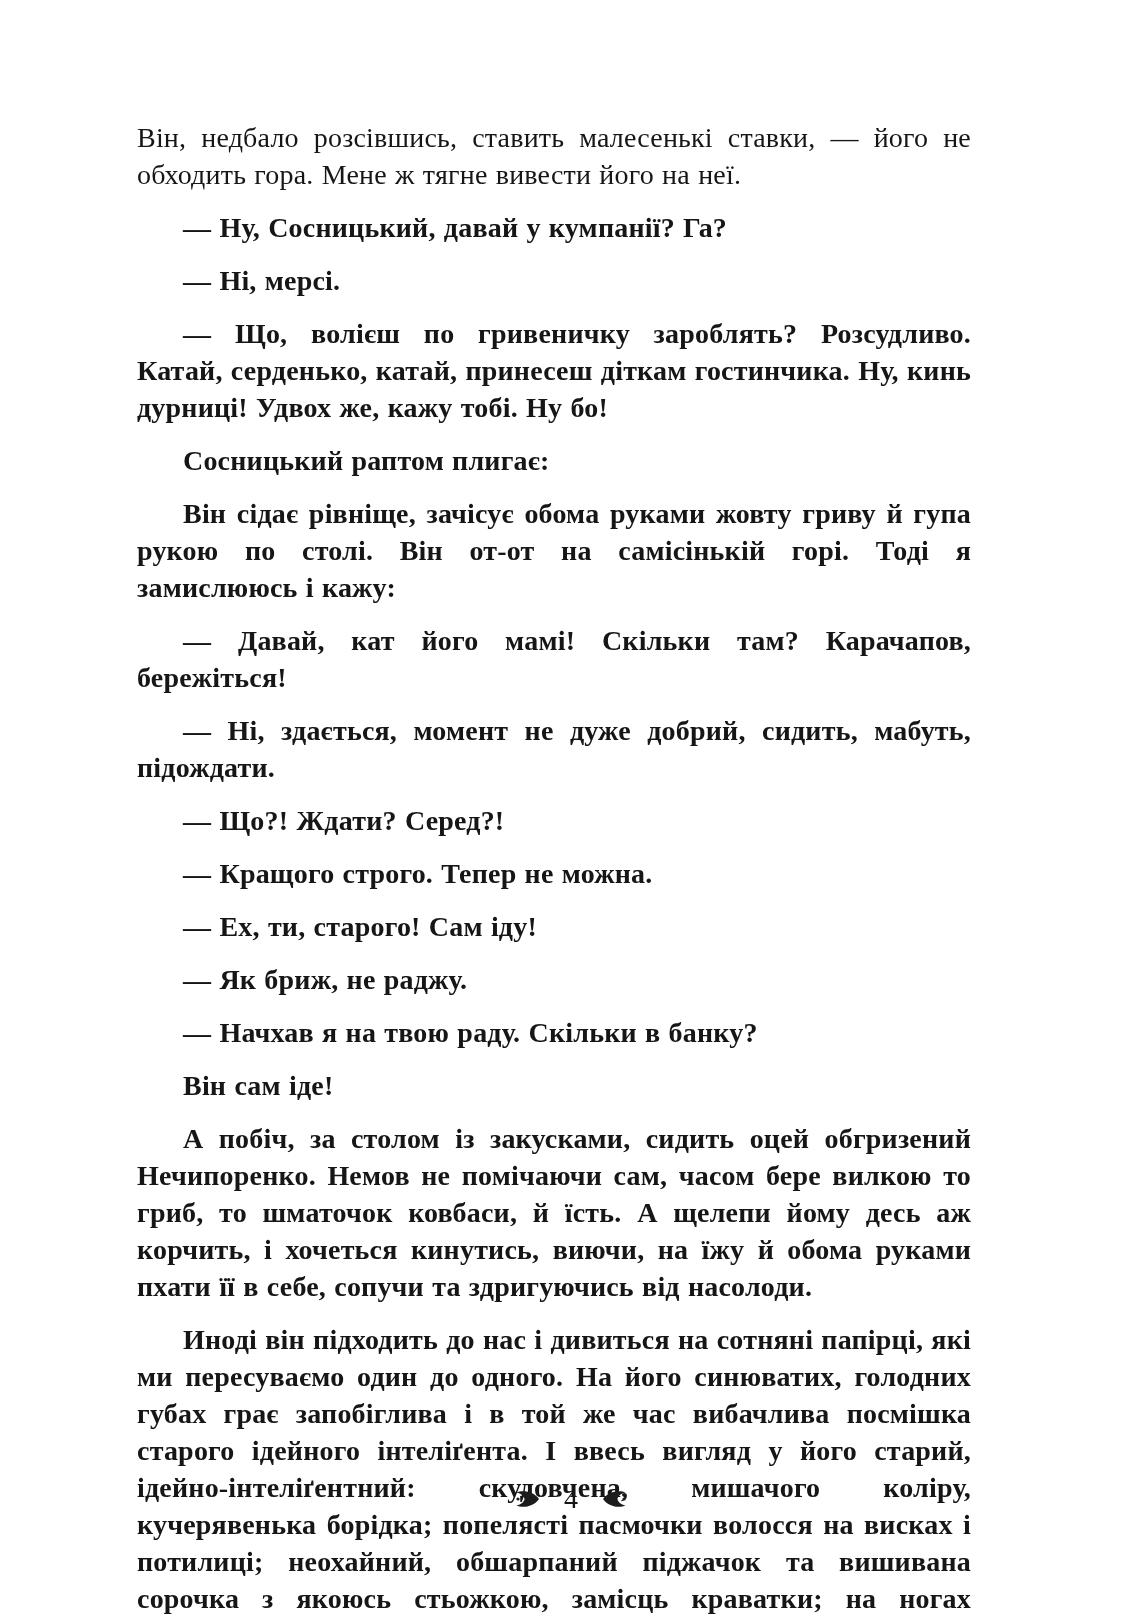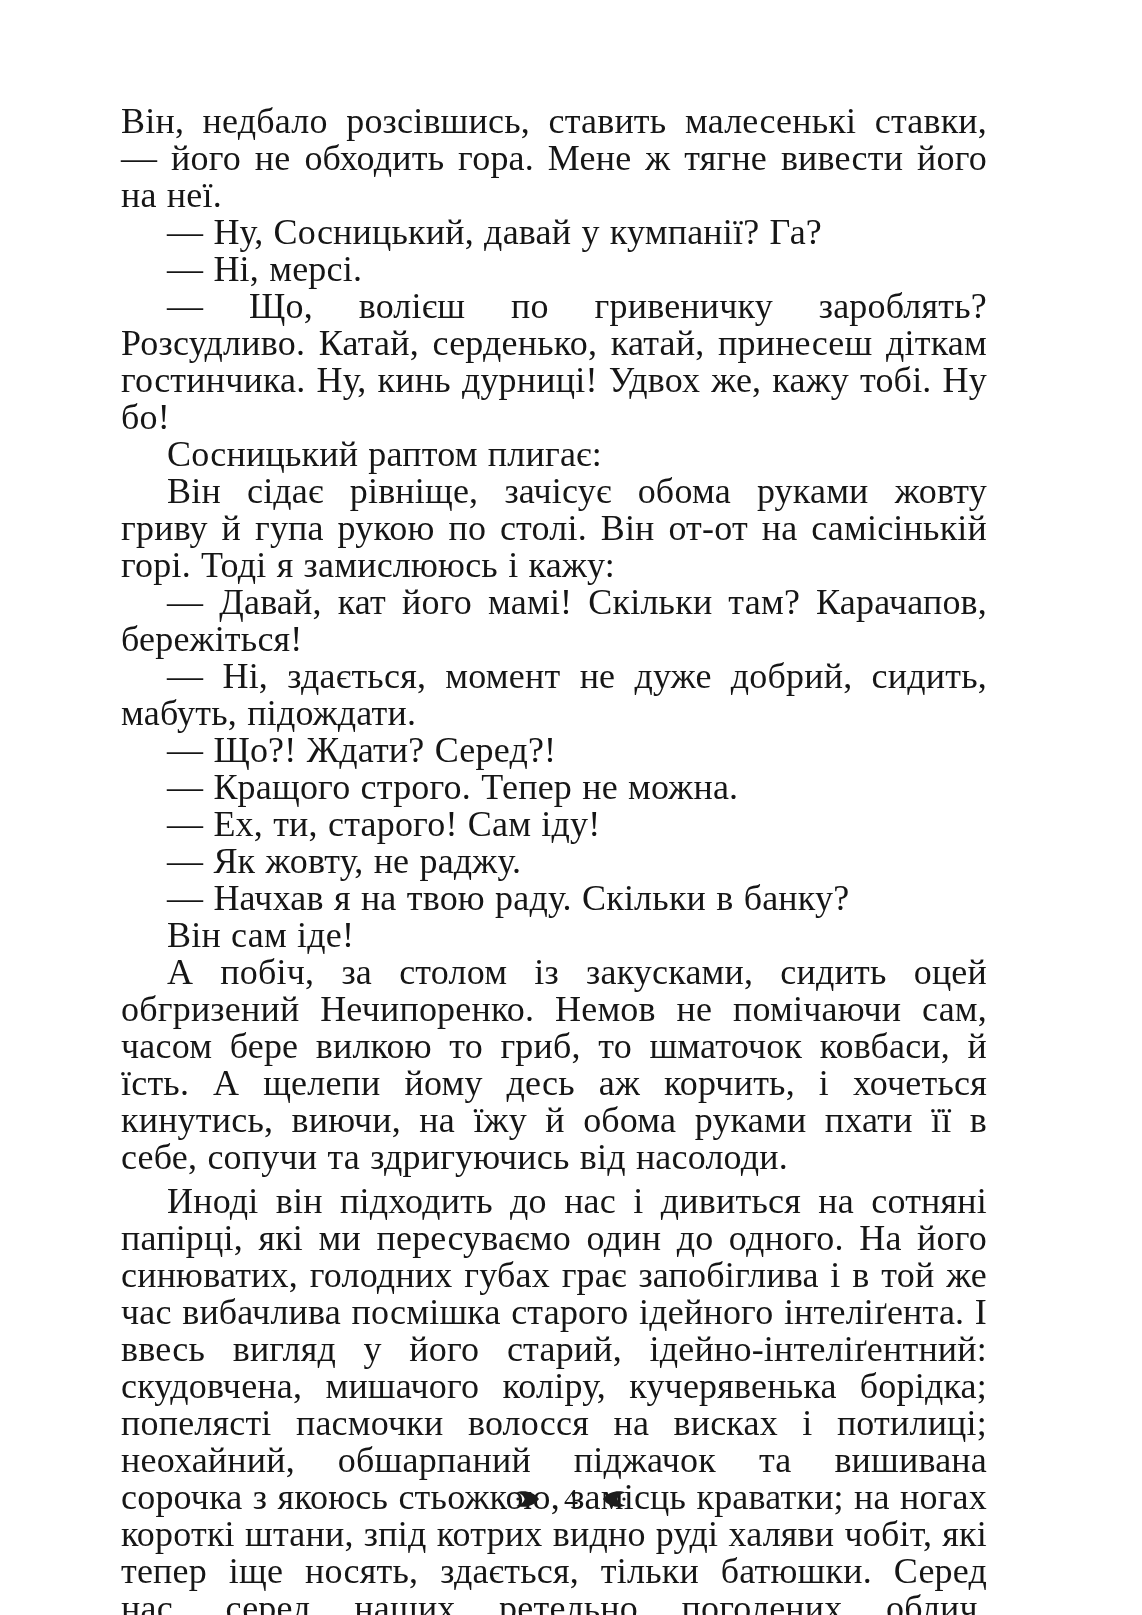--- a/index.html
+++ b/index.html
@@ -16,32 +16,33 @@
     color: #161616;
     overflow: hidden;
   }
   .text-block {
     position: absolute;
     top: 103px;
     left: 121px;
     width: 866px;
   }
   .para {
-    margin: 0;
+    margin: 16px;
     padding: 0;
-    font-size: 36px;
+    font-size: 28px;
     line-height: 37px;
     text-align: justify;
     text-justify: inter-word;
     letter-spacing: 0.2px;
     word-spacing: 1px;
     hyphens: none;
   }
   .para.indent {
     text-indent: 46px;
+    font-weight: bold;
   }
   
   .para:nth-child(16) {
     margin-top: 7px;
   }
   .page-footer {
     position: absolute;
     top: 1484px;
     left: 0;
     width: 100%;
@@ -76,21 +77,21 @@
       <p class="para indent">— Ну, Сосницький, давай у кумпанії? Га?</p>
       <p class="para indent">— Ні, мерсі.</p>
       <p class="para indent">— Що, волієш по гривеничку зароблять? Розсудливо. Катай, серденько, катай, принесеш діткам гостинчика. Ну, кинь дурниці! Удвох же, кажу тобі. Ну бо!</p>
       <p class="para indent">Сосницький раптом плигає:</p>
       <p class="para indent">Він сідає рівніще, зачісує обома руками жовту гриву й гупа рукою по столі. Він от-от на самісінькій горі. Тоді я замислююсь і кажу:</p>
       <p class="para indent">— Давай, кат його мамі! Скільки там? Карачапов, бережіться!</p>
       <p class="para indent">— Ні, здається, момент не дуже добрий, сидить, мабуть, підождати.</p>
       <p class="para indent">— Що?! Ждати? Серед?!</p>
       <p class="para indent">— Кращого строго. Тепер не можна.</p>
       <p class="para indent">— Ех, ти, старого! Сам іду!</p>
-      <p class="para indent">— Як жовту, не раджу.</p>
+      <p class="para indent">— Як бриж, не раджу.</p>
       <p class="para indent">— Начхав я на твою раду. Скільки в банку?</p>
       <p class="para indent">Він сам іде!</p>
       <p class="para indent">А побіч, за столом із закусками, сидить оцей обгризений Нечипоренко. Немов не помічаючи сам, часом бере вилкою то гриб, то шматочок ковбаси, й їсть. А щелепи йому десь аж корчить, і хочеться кинутись, виючи, на їжу й обома руками пхати її в себе, сопучи та здригуючись від насолоди.</p>
       <p class="para indent">Иноді він підходить до нас і дивиться на сотняні папірці, які ми пересуваємо один до одного. На його синюватих, голодних губах грає запобіглива і в той же час вибачлива посмішка старого ідейного інтеліґента. І ввесь вигляд у його старий, ідейно-інтеліґентний: скудовчена, мишачого коліру, кучерявенька борідка; попелясті пасмочки волосся на висках і потилиці; неохайний, обшарпаний піджачок та вишивана сорочка з якоюсь стьожкою, замісць краватки; на ногах короткі штани, зпід котрих видно руді халяви чобіт, які тепер іще носять, здається, тільки батюшки. Серед нас, серед наших ретельно поголених облич, бездоганних комірців, строго вигладжених бриж на штанях, лякованих черевиків, він робить вражіння не то псаломщика, не то прикащика з економії. І</p>
     </main>
 
   <footer class="page-footer">
     <span class="fleuron">
       <svg viewBox="0 0 26 20" xmlns="http://www.w3.org/2000/svg">
         <path d="M25 10 C19 1.5 8 1 2.5 3.5 C7.5 4.6 9.6 6.8 10.6 10 C9.6 13.2 7.5 15.4 2.5 16.5 C8 19 19 18.5 25 10 Z" fill="#1c1c1c"></path>

